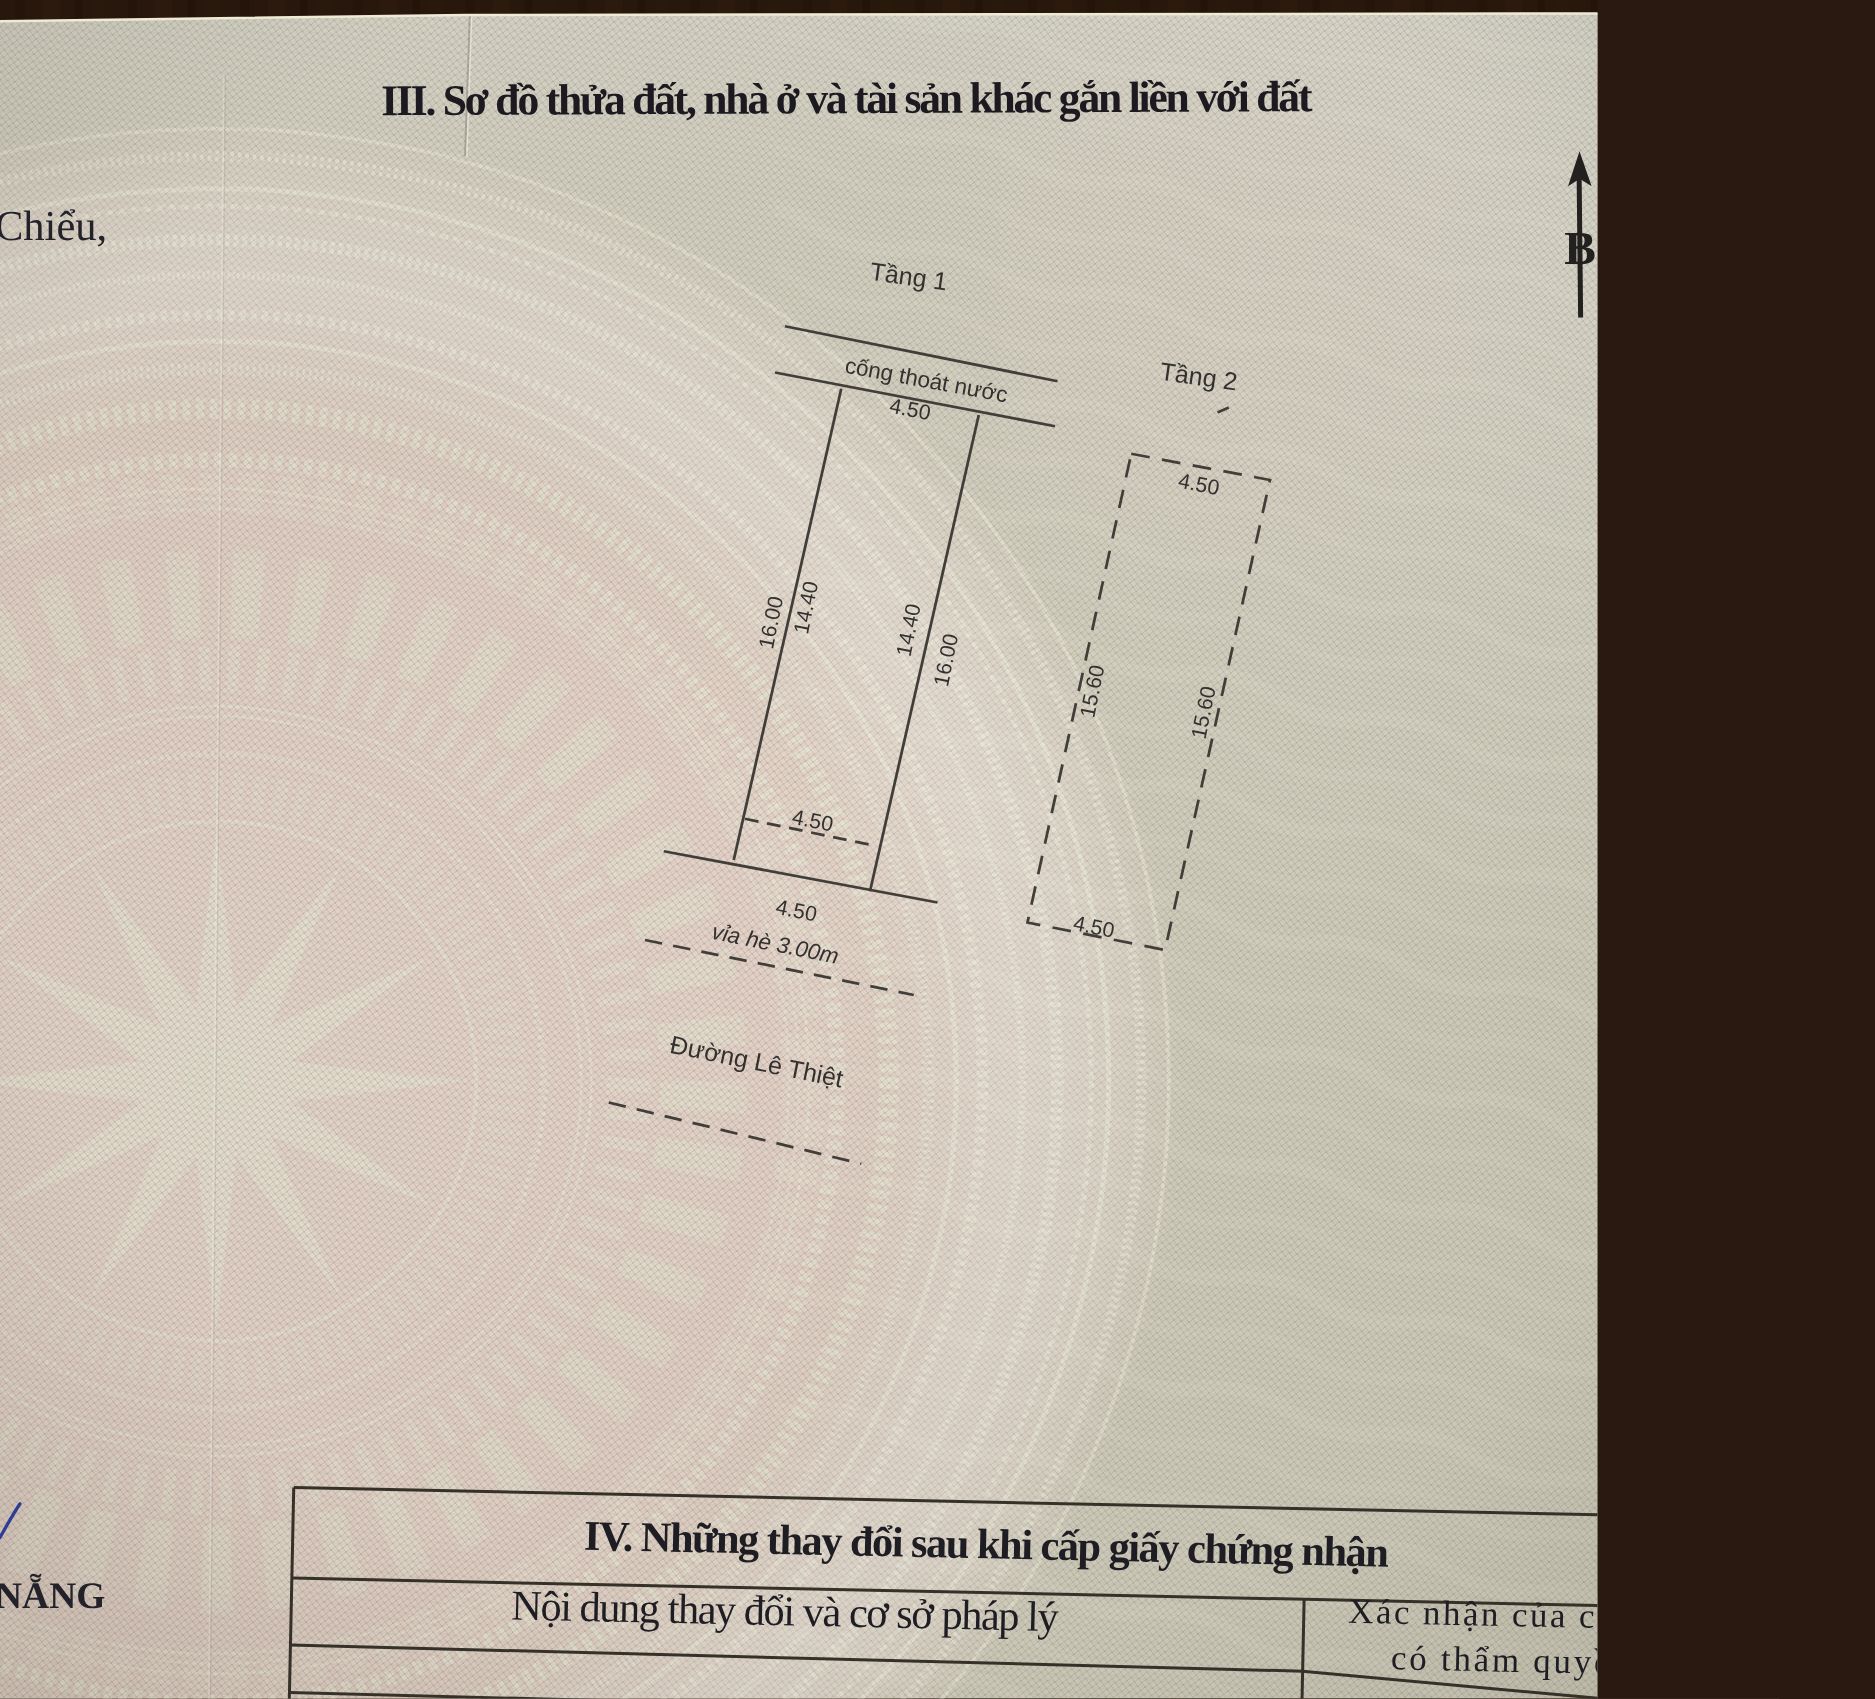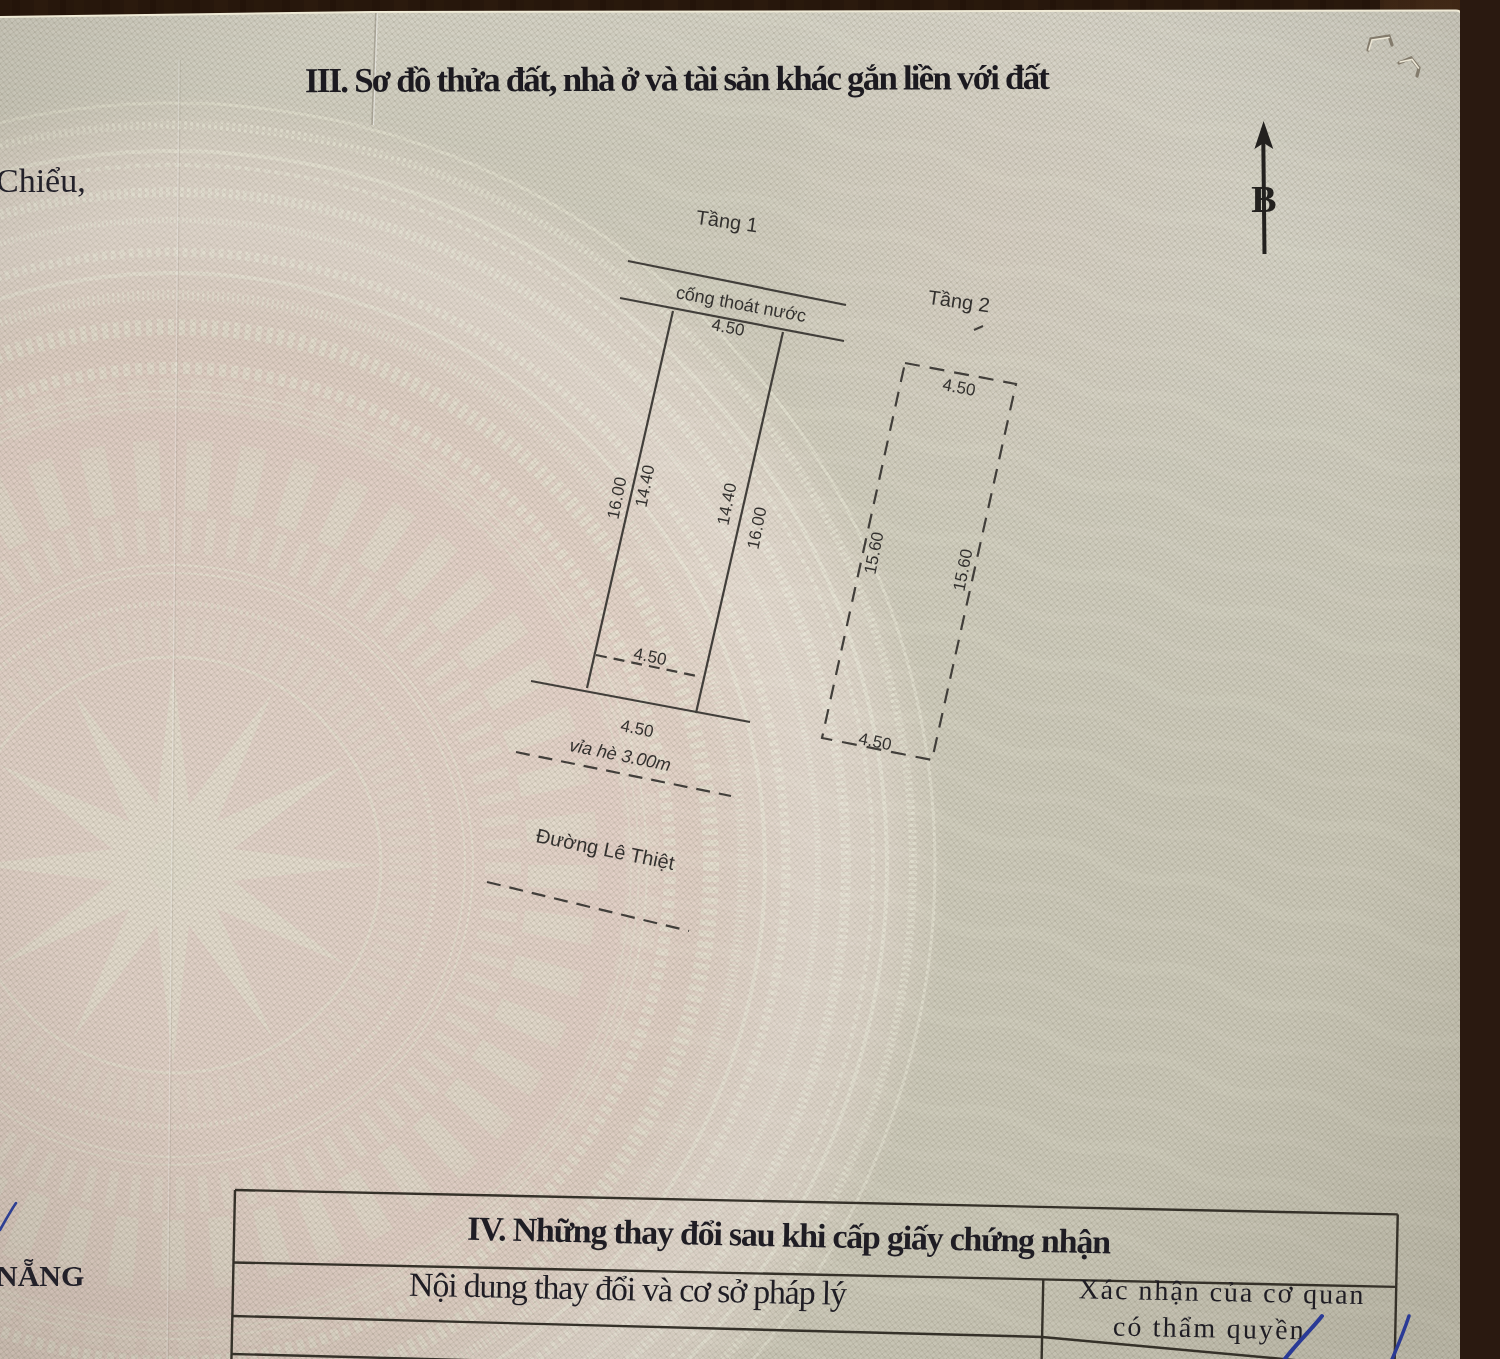--- a/index.html
+++ b/index.html
@@ -1,15 +1,15 @@
 <!DOCTYPE html>
 <html><head><meta charset="utf-8">
 <style>
 html,body{margin:0;padding:0;background:#2a1910}
-#page{position:relative;width:1460px;height:1359px;overflow:hidden;font-family:"Liberation Sans",sans-serif}
+#page{position:relative;width:1278px;height:1359px;overflow:hidden;font-family:"Liberation Sans",sans-serif}
 svg text{font-family:"Liberation Sans",sans-serif}
 svg text.ser{font-family:"Liberation Serif",serif}
 </style></head>
 <body>
 <div id="page">
 <svg width="1500" height="1359" viewBox="0 0 1500 1359">
 <defs>
   <pattern id="mesh" width="6" height="6" patternUnits="userSpaceOnUse" patternTransform="rotate(8)">
     <path d="M0,0 L6,6 M6,0 L0,6" fill="none" stroke="rgba(116,110,90,0.34)" stroke-width="0.6"></path>
     <path d="M0,3 L6,3" fill="none" stroke="rgba(116,110,90,0.18)" stroke-width="0.5"></path>

